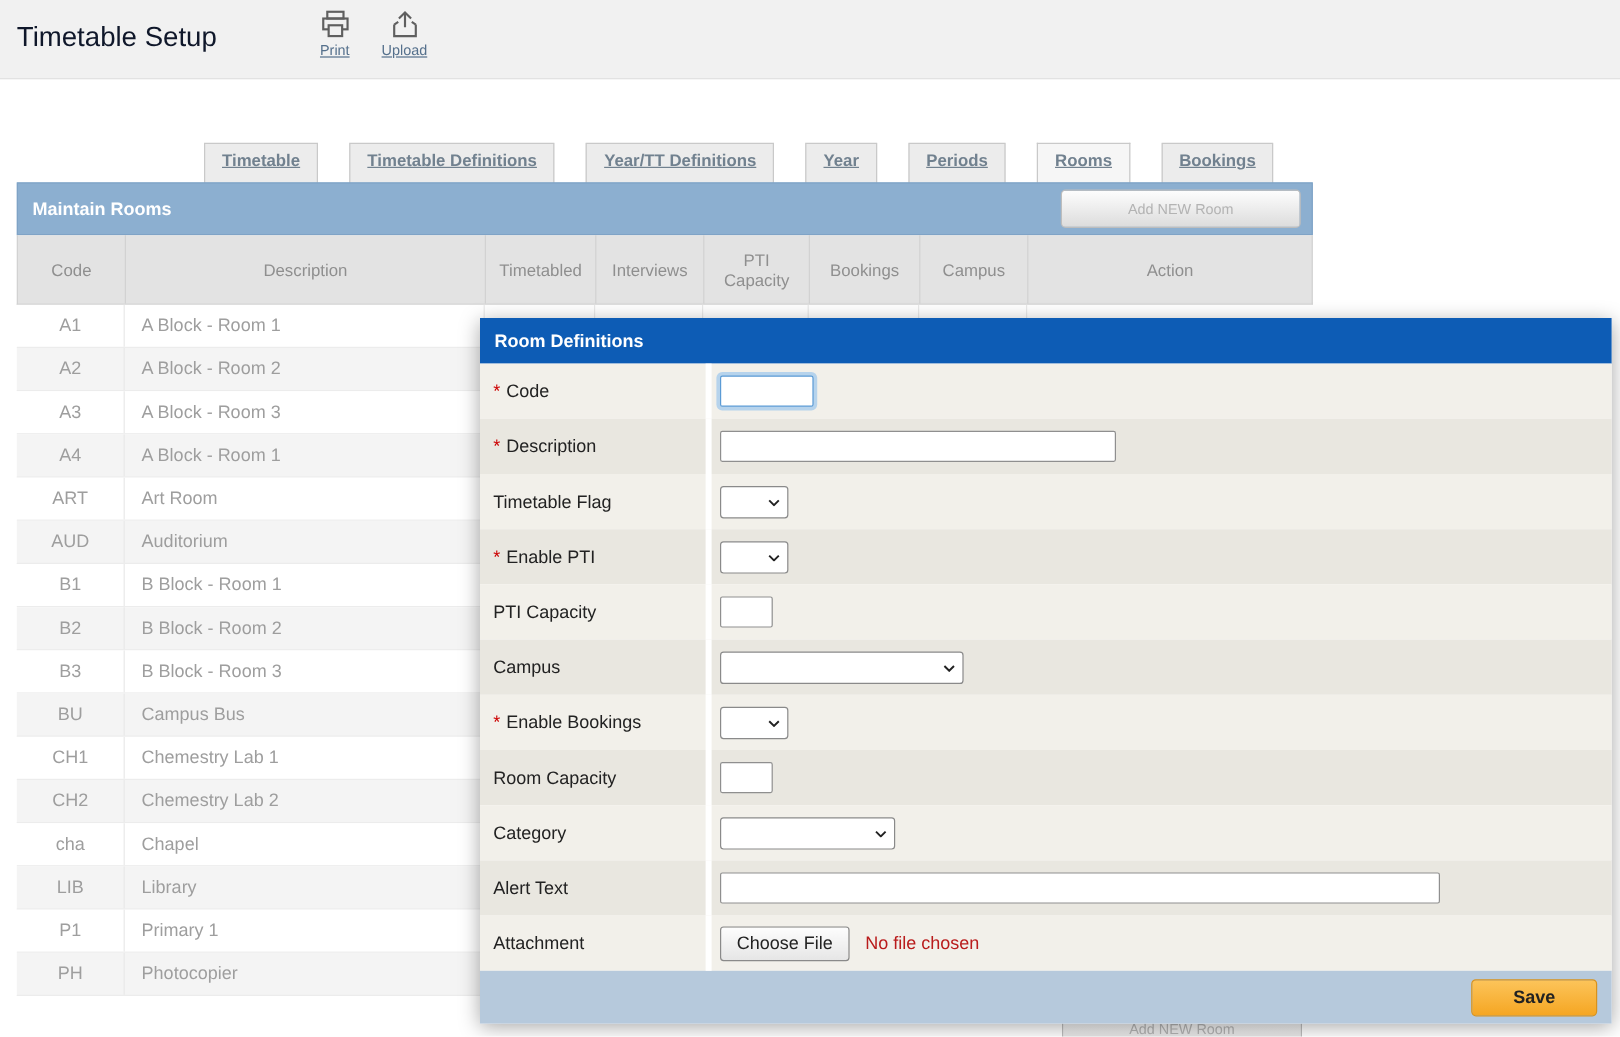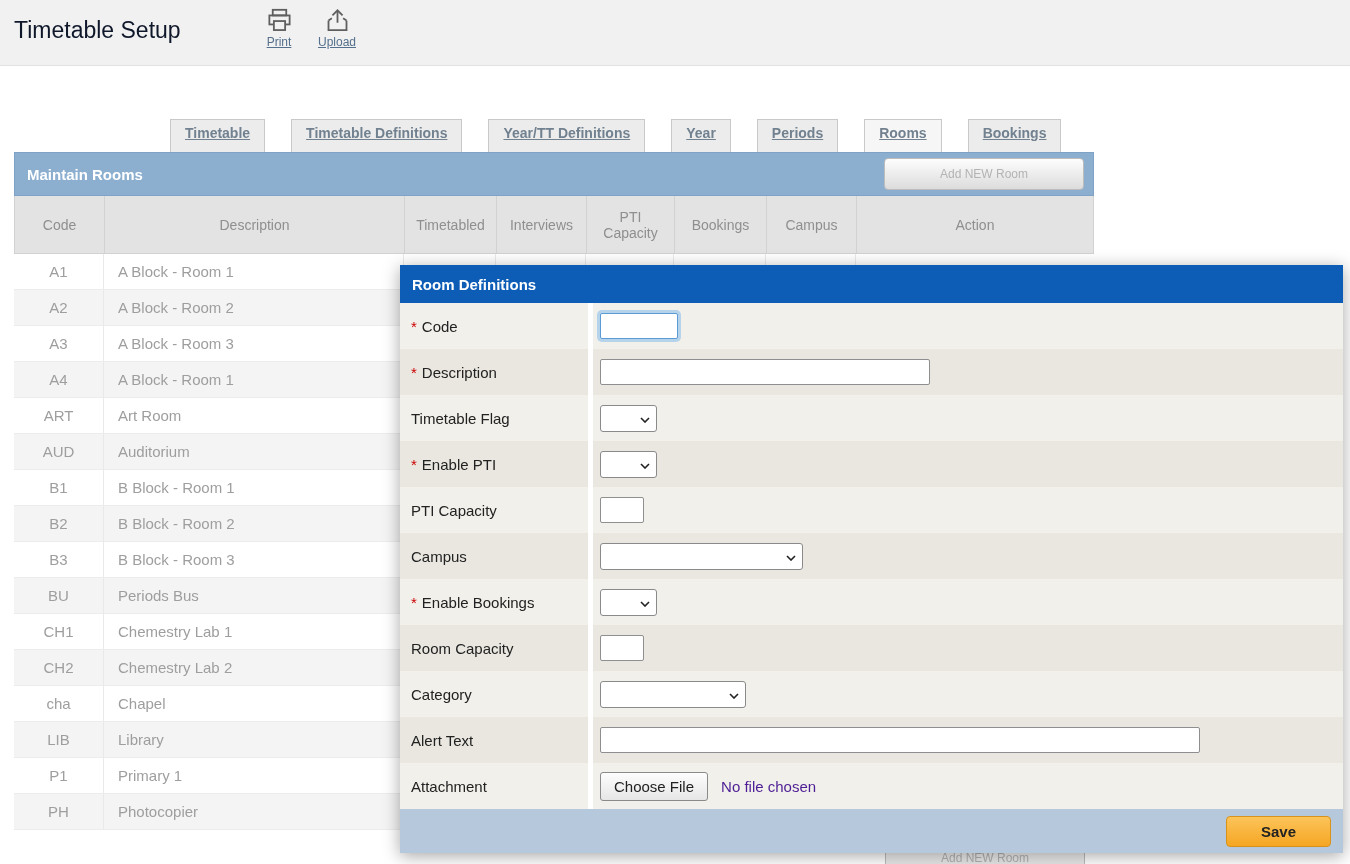--- a/index.html
+++ b/index.html
@@ -61,21 +61,21 @@
   .txt { height:26px; border:1px solid #8f8f8f; border-radius:2px; background:#fff;
          font-size:14px; padding:0 4px; font-family:"Liberation Sans", sans-serif; }
   .txt.xs{ width:44px; } .txt.s{ width:78px; } .txt.m{ width:330px; } .txt.l{ width:600px; }
   .txt.focused { border:1px solid #5b9bd5; box-shadow:0 0 0 3px #b6d3ec; }
   .sel { height:27px; background:#fff; border:1px solid #8a8a8a; border-radius:3px;
          display:flex; align-items:center; justify-content:flex-end; padding-right:6px; cursor:pointer; }
   .sel.s{ width:57px; } .sel.m{ width:146px; } .sel.l{ width:203px; }
   .file-btn { height:29px; padding:0 13px; border:1px solid #8a8a8a; border-radius:3px;
               background:linear-gradient(#fdfdfd,#e6e6e6); font-size:15px; color:#222;
               font-family:"Liberation Sans", sans-serif; cursor:pointer; }
-  .file-status { margin-left:13px; font-size:15px; color:#4c1d95; }
+  .file-status { margin-left:13px; font-size:15px; color:#b91c1c; }
   .modal-foot { display:flex; height:44px; background:#b6c9dc; }
   .foot-left { width:193px; display:flex; align-items:center; padding-left:11px; border-right:5px solid #fff; }
   .foot-right { flex:1; display:flex; align-items:center; justify-content:flex-end; padding-right:12px; }
   .cancel-btn { width:88px; height:30px; background:linear-gradient(#ffffff,#e2e2e2);
                 border:1px solid #b0b0b0; border-radius:4px; font-size:15px; color:#444;
                 font-family:"Liberation Sans", sans-serif; cursor:pointer; }
   .save-btn { width:105px; height:31px; background:linear-gradient(#fcc45a,#f5a623);
               border:1px solid #d8921c; border-radius:4px; font-size:15px; font-weight:bold; color:#222;
               font-family:"Liberation Sans", sans-serif; cursor:pointer; }
 </style>
@@ -222,21 +222,21 @@
           <div class="td desc c1">B Block - Room 3</div>
           <div class="td c2"></div>
           <div class="td c3"></div>
           <div class="td c4"></div>
           <div class="td c5"></div>
           <div class="td c6"></div>
           <div class="td c7"></div>
         </div>
         <div class="trow alt">
           <div class="td code c0">BU</div>
-          <div class="td desc c1">Periods Bus</div>
+          <div class="td desc c1">Campus Bus</div>
           <div class="td c2"></div>
           <div class="td c3"></div>
           <div class="td c4"></div>
           <div class="td c5"></div>
           <div class="td c6"></div>
           <div class="td c7"></div>
         </div>
         <div class="trow">
           <div class="td code c0">CH1</div>
           <div class="td desc c1">Chemestry Lab 1</div>

